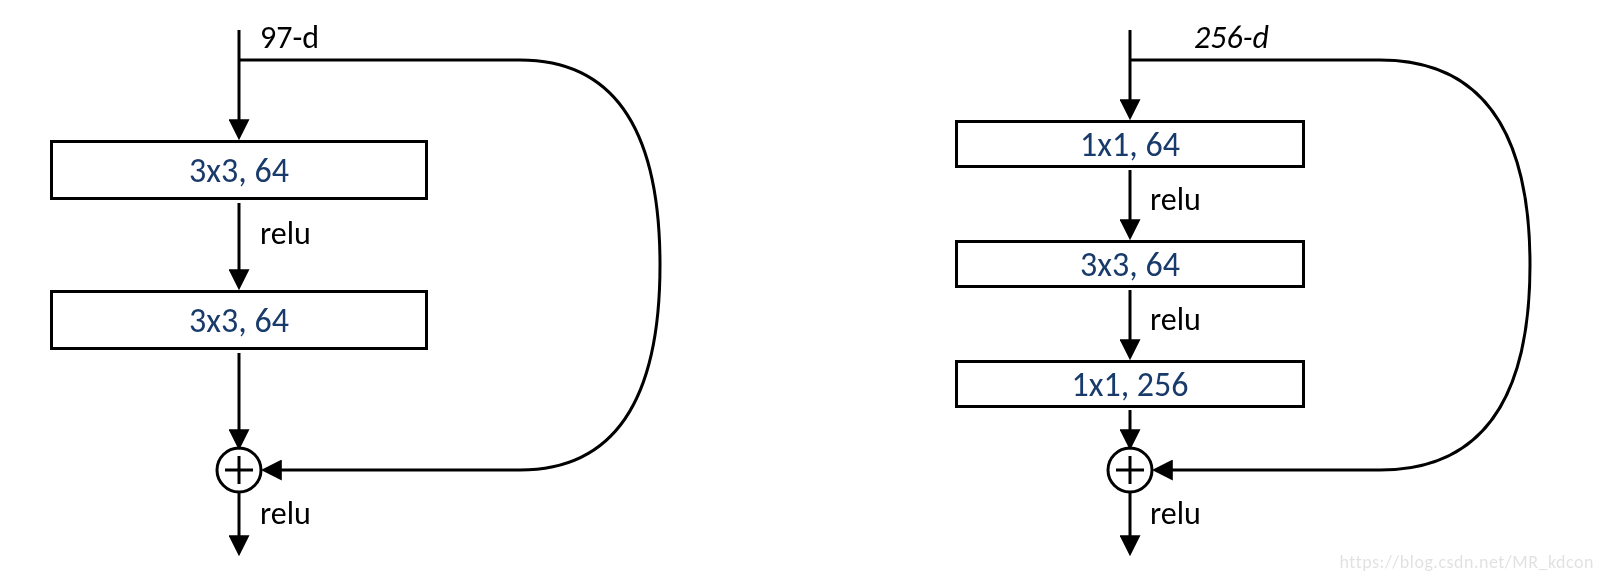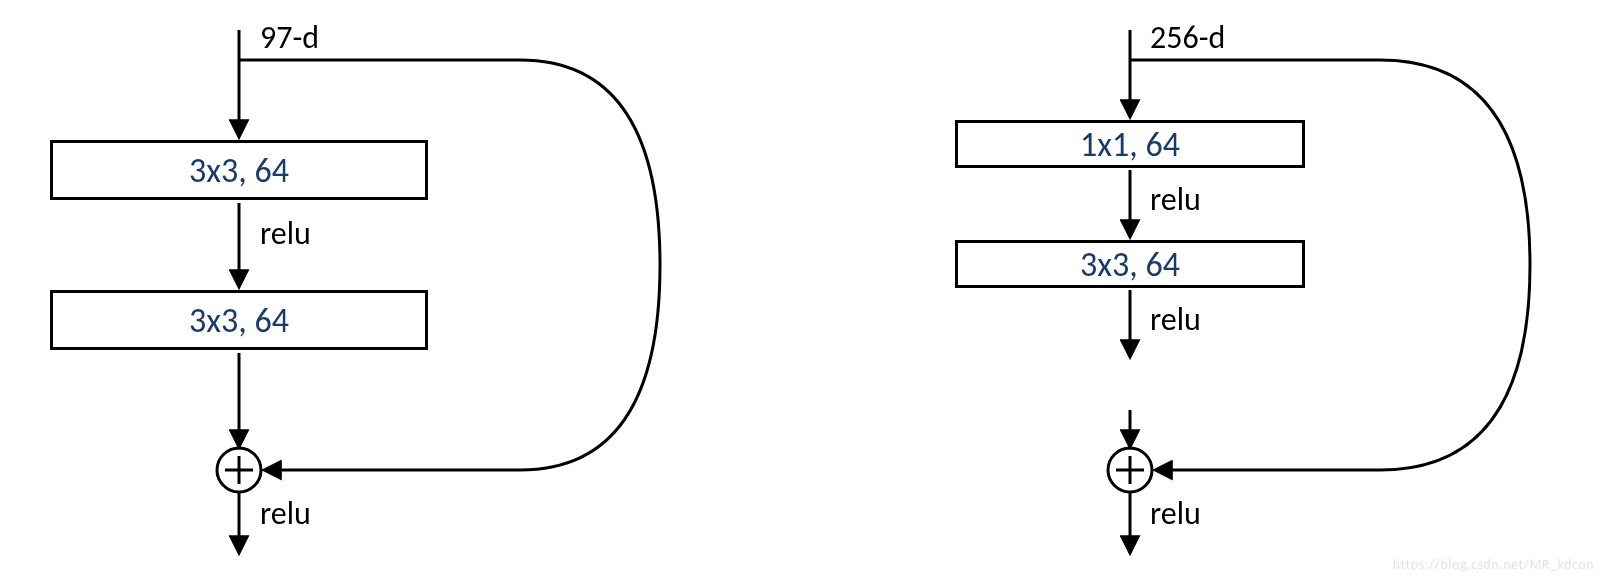--- a/index.html
+++ b/index.html
@@ -34,21 +34,21 @@
   .lbl {
     position: absolute;
     font-size: 32px;
     color: #000;
     white-space: nowrap;
   }
   .watermark {
     position: absolute;
     right: 6px;
     bottom: 4px;
-    font-size: 14px;
+    font-size: 18px;
     color: rgba(0,0,0,0.12);
     letter-spacing: 0.5px;
     margin-top: 40px;
   }
 </style>
 </head>
 <body>
 
 <div class="canvas">
 
@@ -62,22 +62,25 @@
   <div class="lbl" style="left:260px; top:18px;">97-d</div>
   <div class="lbl" style="left:260px; top:214px;">relu</div>
   <div class="lbl" style="left:260px; top:494px;">relu</div>
 
   <div class="block" style="left:955px; top:120px; width:350px; height:48px;">
     <span>1x1, 64</span>
   </div>
   <div class="block" style="left:955px; top:240px; width:350px; height:48px;">
     <span>3x3, 64</span>
   </div>
+  <div class="block" style="left:955px; top:360px; width:350px; height:48px;">
+    <span>1x1, 256</span>
+  </div>
 
-  <div class="lbl" style="left:1150px; top:18px;">256-d</div>
+  <div class="lbl" style="left:1194px; top:18px;font-style:italic;">256-d</div>
   <div class="lbl" style="left:1150px; top:180px;">relu</div>
   <div class="lbl" style="left:1150px; top:300px;">relu</div>
   <div class="lbl" style="left:1150px; top:494px;">relu</div>
 
   <div class="watermark">https://blog.csdn.net/MR_kdcon</div>
 
   <svg class="wires" viewBox="0 0 1600 577">
     <defs>
       <marker id="ah" viewBox="0 0 10 10" refX="8" refY="5" markerWidth="7" markerHeight="7" orient="auto-start-reverse">
         <path d="M 0 0 L 10 5 L 0 10 z" fill="#000"></path>

